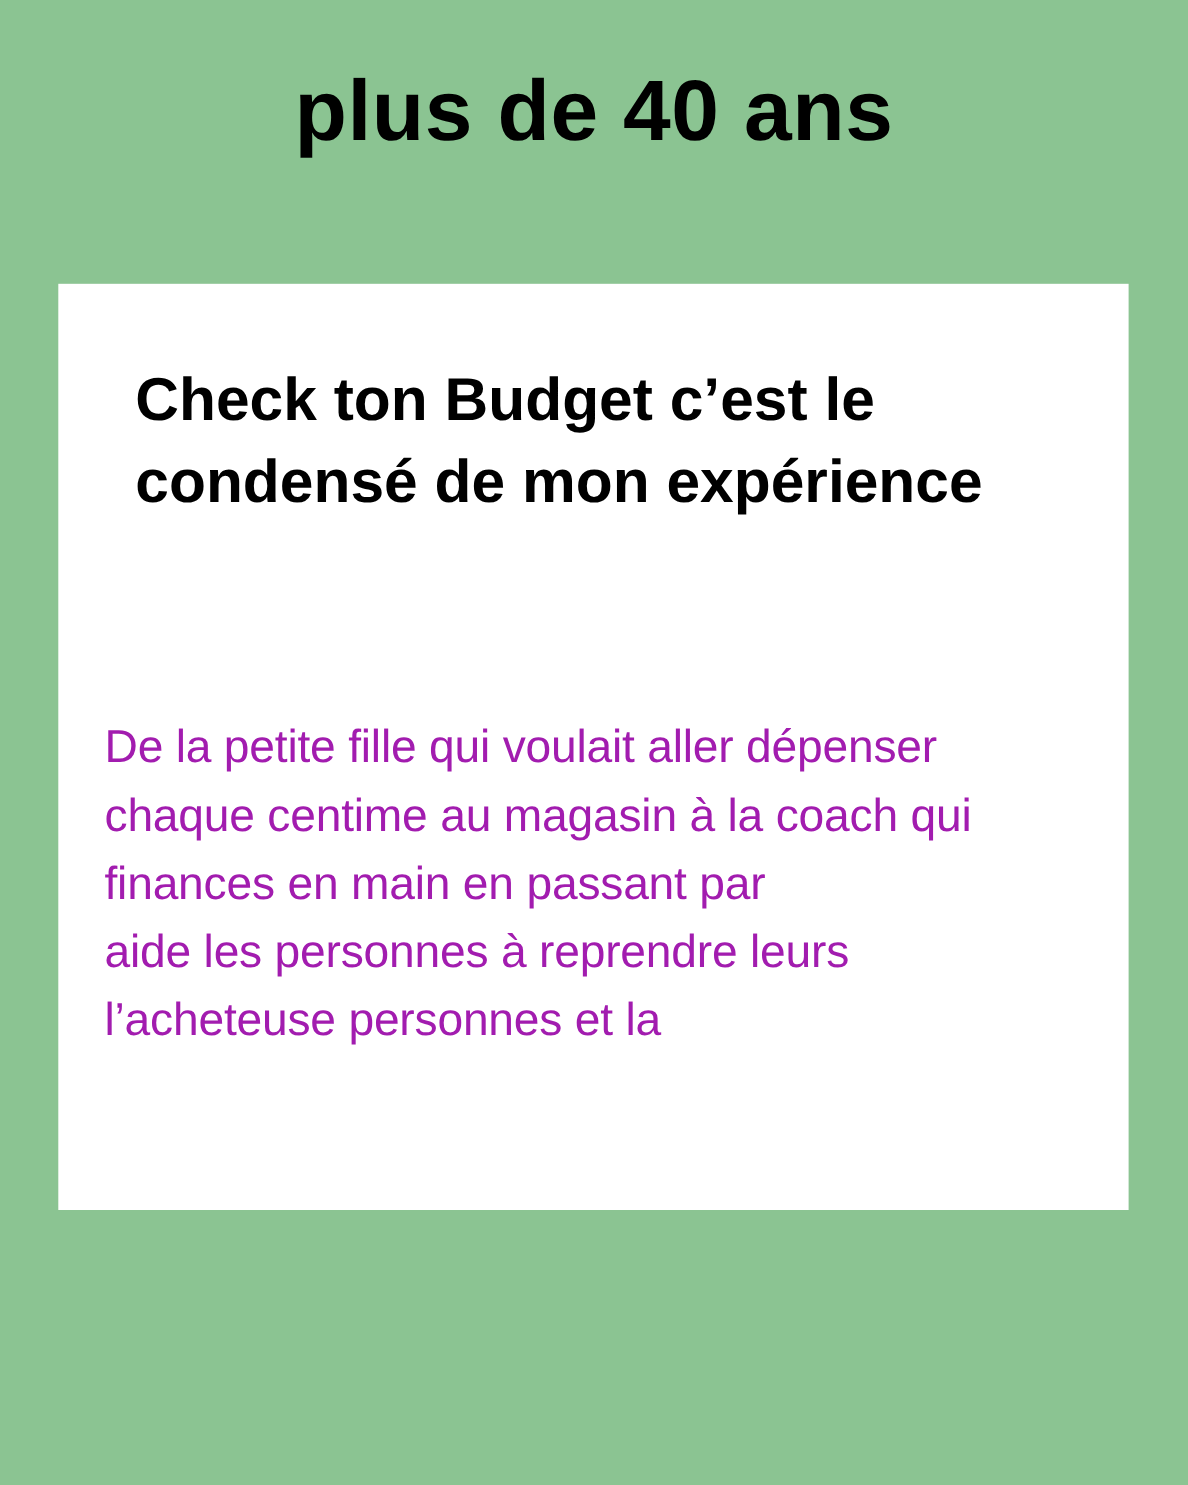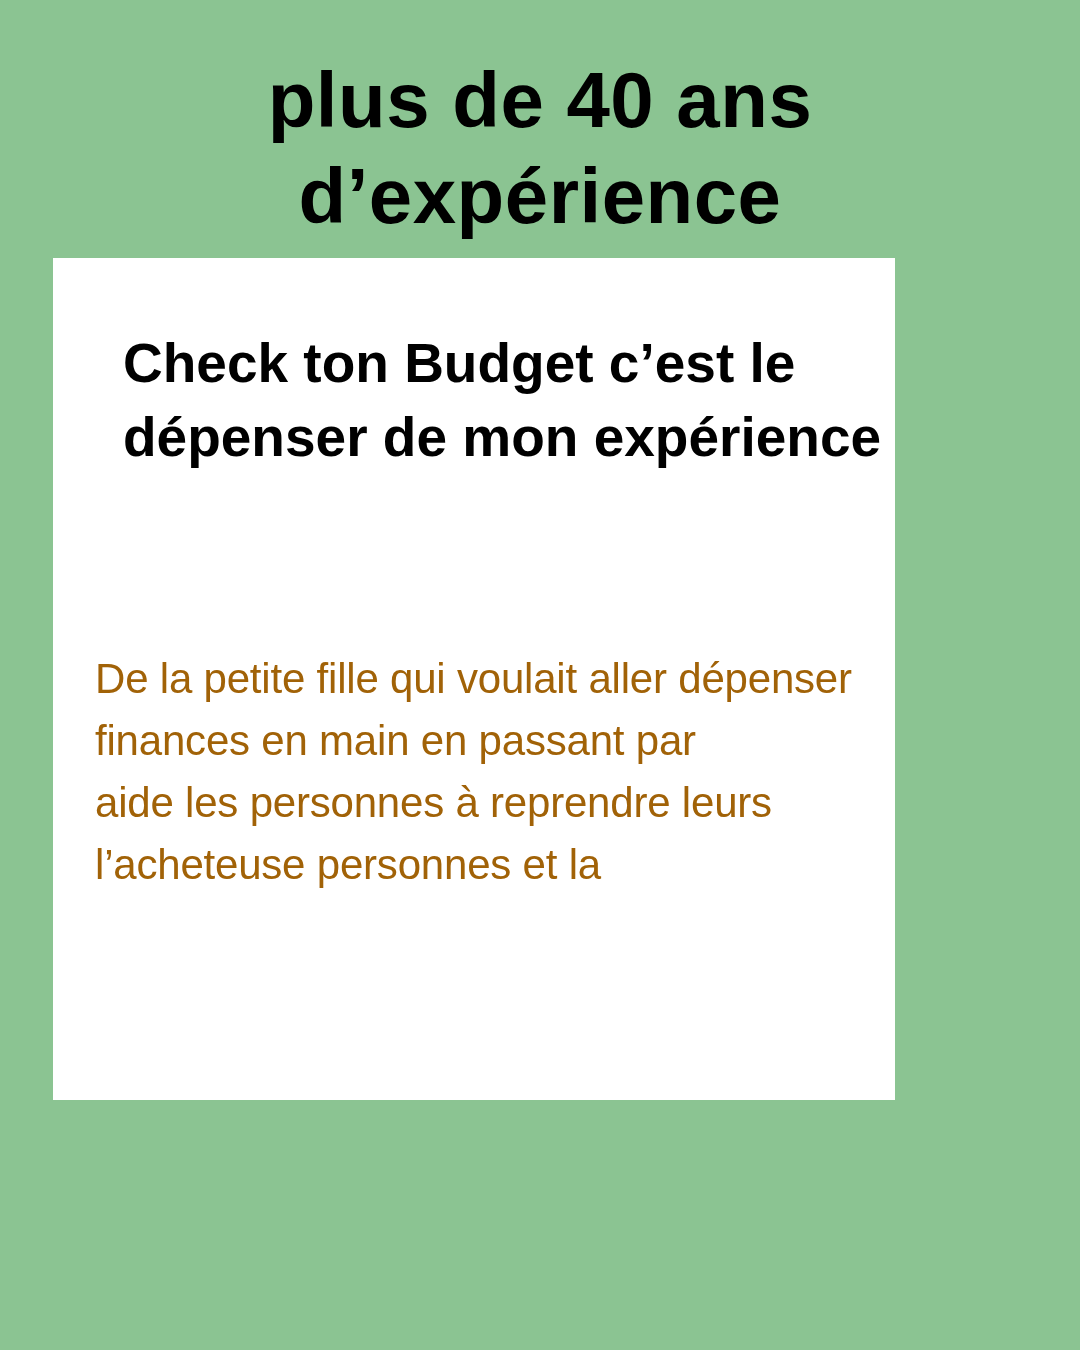--- a/index.html
+++ b/index.html
@@ -23,21 +23,21 @@
     color: #000000;
     font-weight: 700;
     font-size: 78px;
     line-height: 96px;
     letter-spacing: 0.5px;
   }
   .card {
     position: absolute;
     left: 53px;
     top: 258px;
-    width: 842px;
+    width: 973px;
     height: 842px;
     background: #ffffff;
   }
   .card-heading {
     position: absolute;
     left: 70px;
     top: 68px;
     color: #000000;
     font-weight: 700;
     font-size: 55px;
@@ -58,32 +58,32 @@
     white-space: nowrap;
   }
 </style>
 </head>
 <body>
 
 <div class="canvas" style="background: rgb(139, 196, 146);">
 
   <div class="title-block" style="color: rgb(0, 0, 0);">
     <div class="line">plus de 40 ans</div>
-    <div class="line">d’expérience</div>
   </div>
 
   <div class="card" style="background: rgb(255, 255, 255);">
 
     <div class="card-heading" style="color: rgb(0, 0, 0);">
       <div class="line">Check ton Budget c’est le</div>
-      <div class="line">dépenser de mon expérience</div>
+      <div class="line">condensé de mon expérience</div>
     </div>
 
-    <div class="card-body" style="color: #a16207;">
+    <div class="card-body" style="color: #a21caf;">
       <div class="line">De la petite fille qui voulait aller dépenser</div>
+      <div class="line">chaque centime au magasin à la coach qui</div>
       <div class="line">finances en main en passant par</div>
       <div class="line">aide les personnes à reprendre leurs</div>
       <div class="line">l’acheteuse personnes et la</div>
     </div>
 
   </div>
 
 </div>
 
 </body></html>

